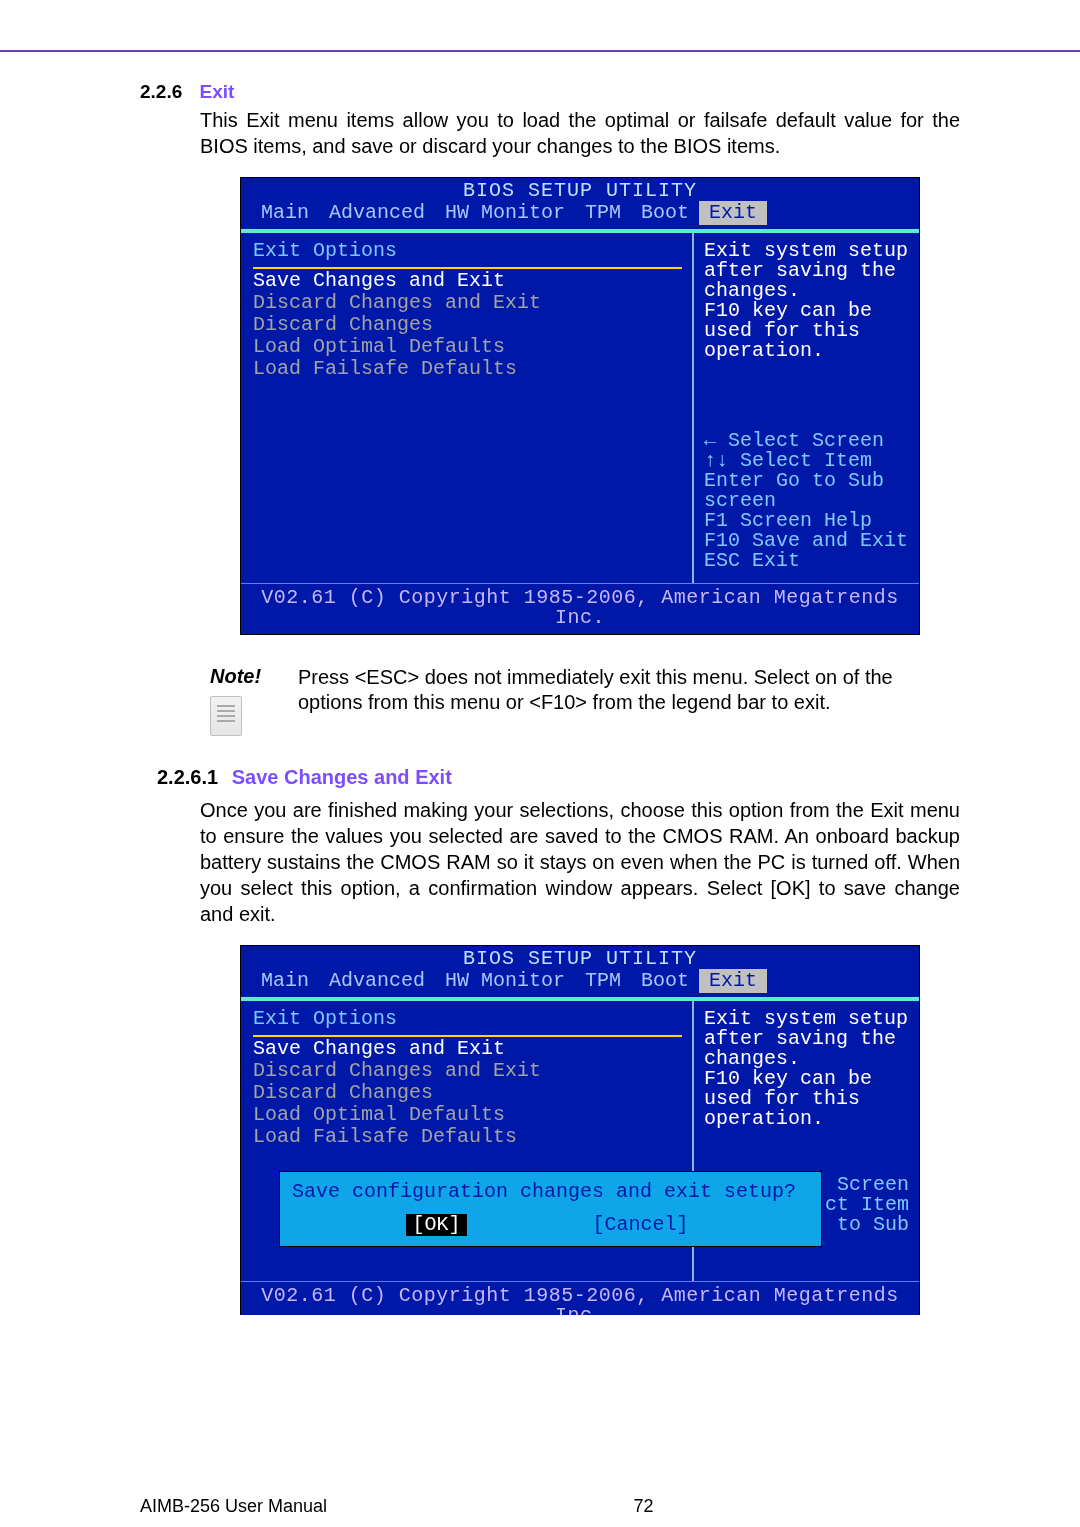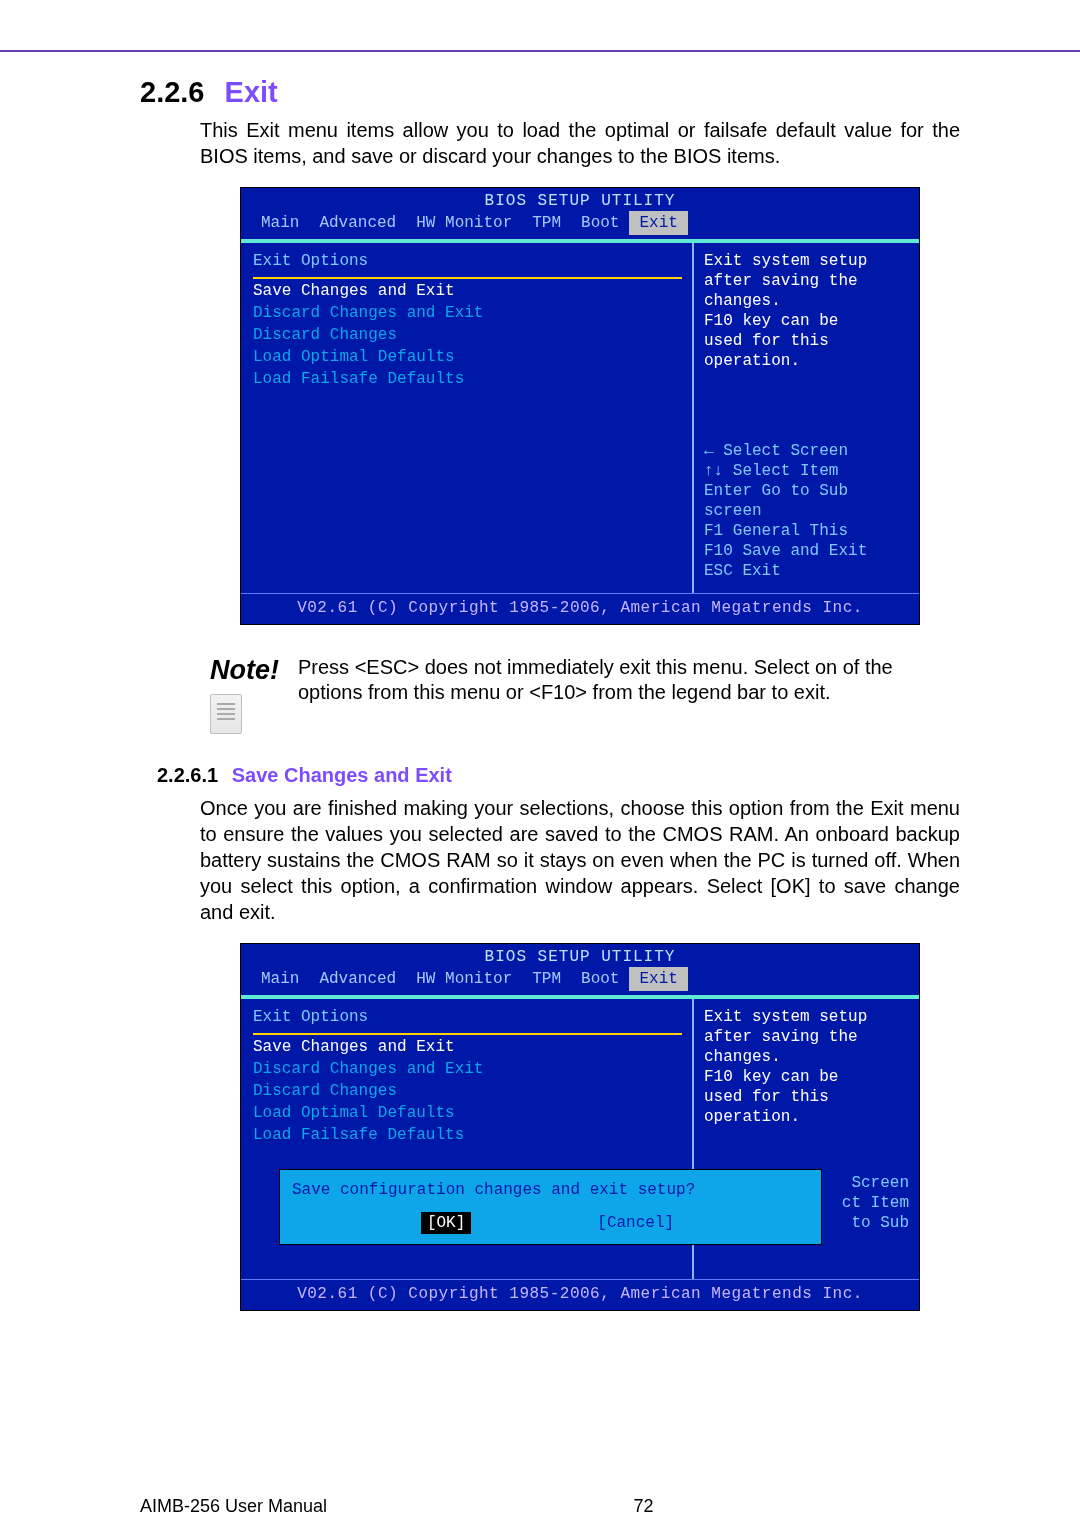--- a/index.html
+++ b/index.html
@@ -17,23 +17,23 @@
     padding: 0;
   }
   .top-rule {
     border-top: 2px solid #6a3fb5;
     margin: 50px 0 0 0;
   }
   .content {
     padding: 25px 120px 0 140px;
   }
   .sec-head {
-    font-size: 29px;
+    font-size: 19px;
     line-height: 30px;
-    margin: 0 0 10px 0;
+    margin: 0 0 0 0;
   }
   .sec-num { color: #000; font-weight: bold; }
   .sec-title { color: #7c4dff; font-weight: bold; margin-left: 12px; }
   .subhead {
     font-size: 20px;
     margin: 30px 0 8px 17px;
   }
   .sub-num { font-weight: bold; color: #000; }
   .sub-title { font-weight: bold; color: #7c4dff; margin-left: 8px; }
   .body-text {
@@ -50,21 +50,21 @@
   }
   .bios-wrap {
     margin: 0 0 30px 100px;
   }
   
   .bios {
     width: 680px;
     background: #0018a8;
     border: 1px solid #000;
     font-family: "Courier New", monospace;
-    font-size: 16px;
+    font-size: 20px;
     color: #fff;
     line-height: 20px;
   }
   .bios .titlebar {
     text-align: center;
     color: #bfe0ff;
     padding: 3px 0 0 0;
     letter-spacing: 1px;
   }
   .bios .tabs {
@@ -96,21 +96,21 @@
   .bios .right {
     width: 225px;
     padding: 8px 10px 12px 10px;
     color: #ffffff;
   }
   .bios .heading {
     color: #7ec8ff;
     padding-bottom: 6px;
     border-bottom: 2px solid #ffd400;
   }
-  .bios .opt { color: #0ea5e9; margin-top: 2px; }
+  .bios .opt { color: #a3a3a3; margin-top: 2px; }
   .bios .opt.sel { color: #ffffff; }
   .bios .hintline { color: #7ec8ff; }
   .bios .white { color: #ffffff; }
   .bios .footer {
     background: #0018a8;
     text-align: center;
     color: #c4b5fd;
     padding: 4px 0 6px 0;
     border-top: 1px solid #5a7fff;
     letter-spacing: 0.5px;
@@ -134,21 +134,21 @@
   .dialog .btn.selected { background: #000; color: #fff; }
   .note-block {
     display: flex;
     gap: 18px;
     margin: 10px 0 10px 70px;
     align-items: flex-start;
   }
   .note-label {
     font-style: italic;
     font-weight: bold;
-    font-size: 27px;
+    font-size: 20px;
     min-width: 70px;
   }
   .note-body {
     font-size: 20px;
     line-height: 25px;
     text-align: left;
     flex: 1;
   }
   .note-icon {
     width: 32px;
@@ -221,21 +221,21 @@
             <div class="white">changes.</div>
             <div class="white"></div>
             <div class="white">F10 key can be</div>
             <div class="white">used for this</div>
             <div class="white">operation.</div>
             <div style="height:70px"></div>
             <div class="hintline">← Select Screen</div>
             <div class="hintline">↑↓ Select Item</div>
             <div class="hintline">Enter Go to Sub</div>
             <div class="hintline">screen</div>
-            <div class="hintline">F1  General This</div>
+            <div class="hintline">F1  Screen Help</div>
             <div class="hintline">F10 Save and Exit</div>
             <div class="hintline">ESC Exit</div>
           </div>
         </div>
         <div class="footer">V02.61 (C) Copyright 1985-2006, American Megatrends Inc.</div>
       </div>
     </div>
 
     <div class="note-block">
       <div class="note-col">

